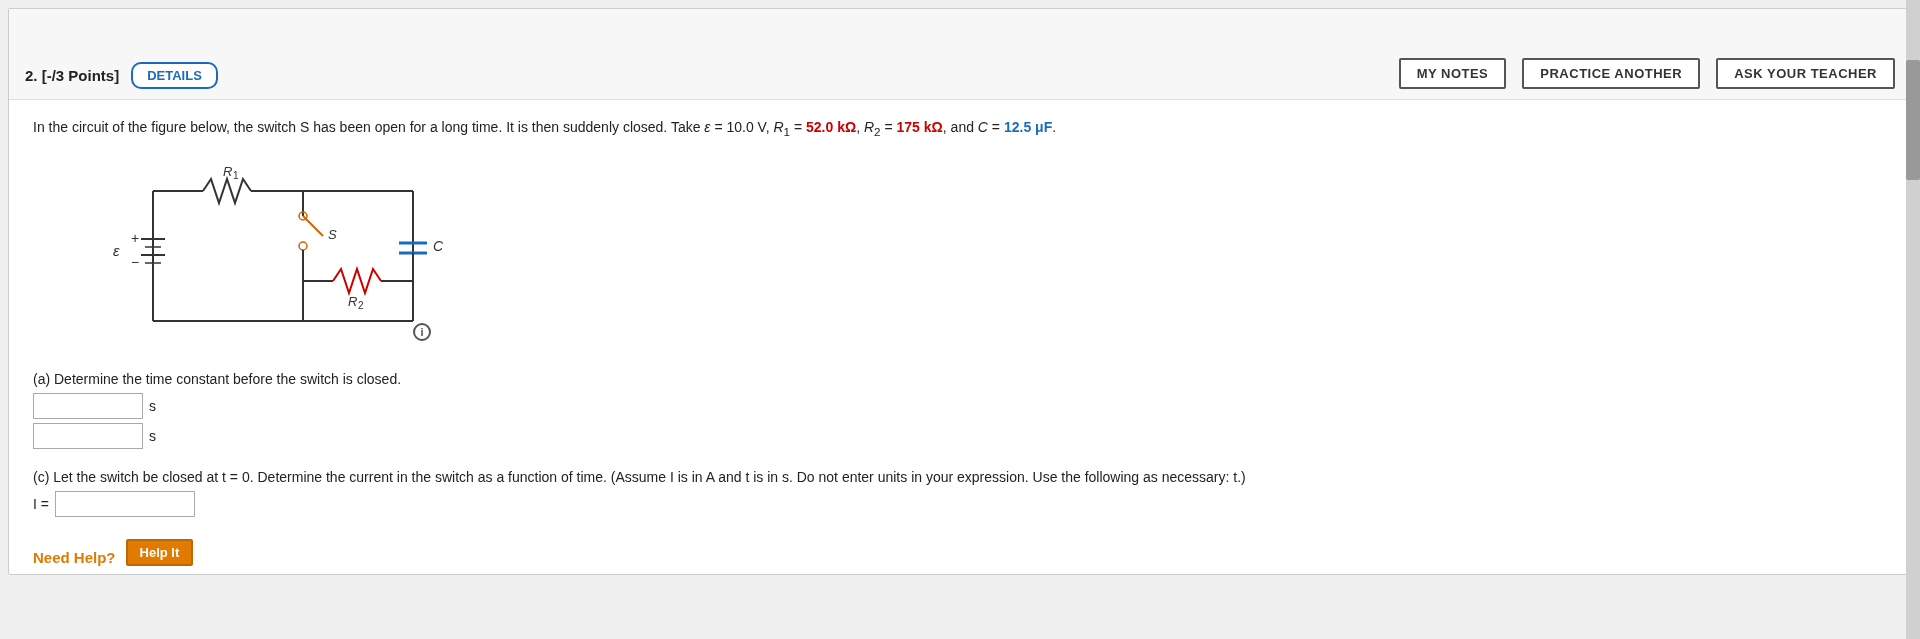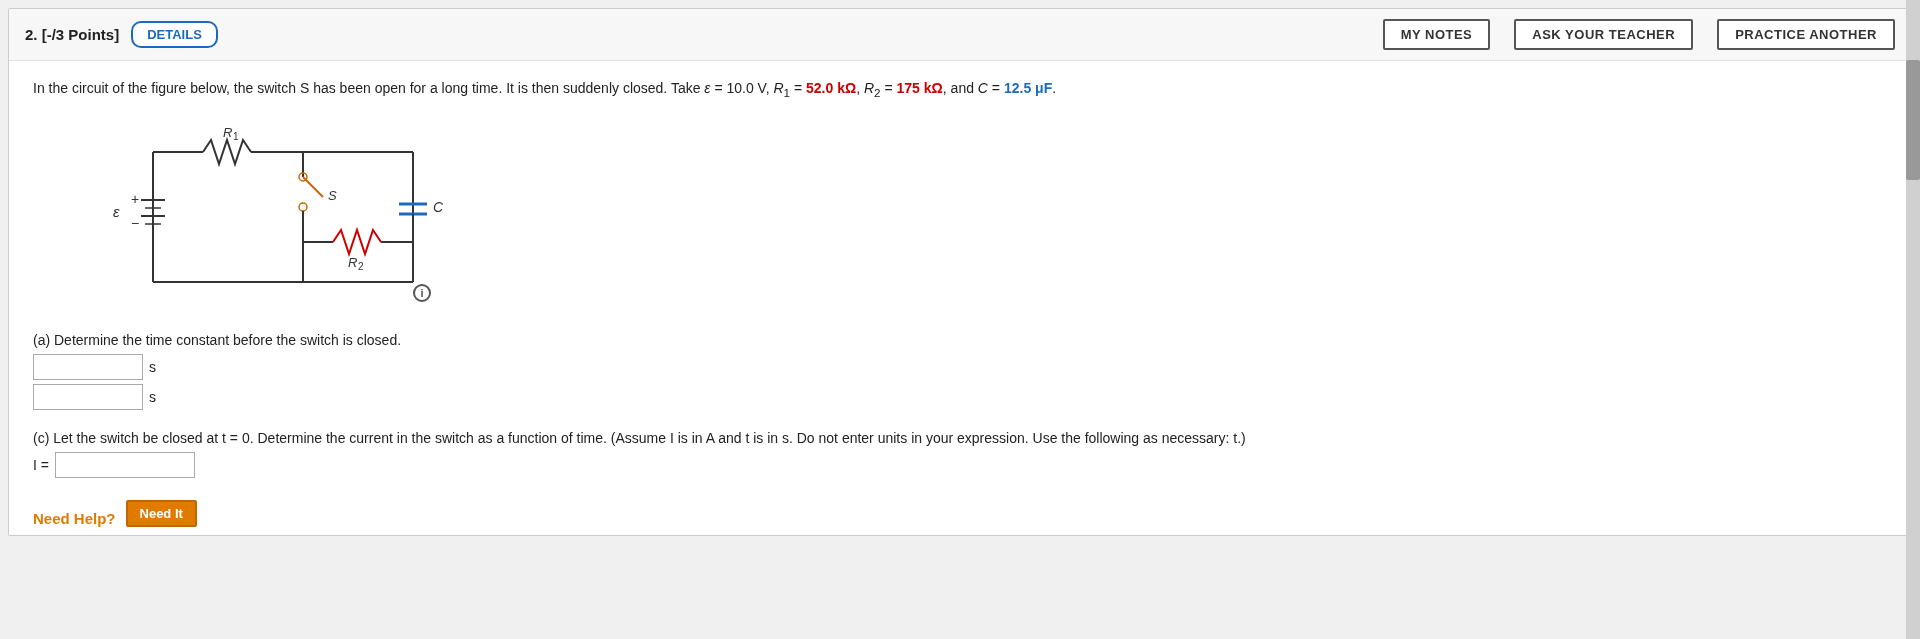--- a/index.html
+++ b/index.html
@@ -15,21 +15,21 @@
       min-height: 639px;
     }
     .card {
       background: #fff;
       border: 1px solid #ccc;
       border-radius: 2px;
       padding: 0;
     }
     .card-header {
       display: flex;
-      align-items: center;
+      align-items: flex-end;
       justify-content: space-between;
       padding: 10px 16px;
       border-bottom: 1px solid #e0e0e0;
       background: #f7f7f7;
     }
     .header-left {
       display: flex;
       align-items: center;
       gap: 12px;
     }
@@ -43,21 +43,22 @@
       color: #1a6bbf;
       background: #fff;
       padding: 4px 14px;
       font-size: 13px;
       font-weight: bold;
       cursor: pointer;
       border-radius: 10px;
     }
     .header-right {
       display: flex;
-      gap: 24px;
+      gap: 16px;
+      margin-top: 39px;
     }
     .action-btn {
       border: 2px solid #555;
       color: #333;
       background: #fff;
       padding: 6px 16px;
       font-size: 13px;
       font-weight: bold;
       cursor: pointer;
       border-radius: 2px;
@@ -169,22 +170,22 @@
 <div class="outer">
   <div class="card">
 
     <div class="card-header">
       <div class="header-left">
         <span class="points-label">2. [-/3 Points]</span>
         <button class="details-btn">DETAILS</button>
       </div>
       <div class="header-right">
         <button class="action-btn">MY NOTES</button>
+        <button class="action-btn">PRACTICE ANOTHER</button>
         <button class="action-btn">ASK YOUR TEACHER</button>
-        <button class="action-btn">PRACTICE ANOTHER</button>
       </div>
     </div>
 
     <div class="card-body">
 
       <div class="problem-text">
         In the circuit of the figure below, the switch S has been open for a long time. It is then suddenly closed. Take <em>ε</em> = 10.0 V, <em>R</em><sub>1</sub> = <span class="highlight-red">52.0 kΩ</span>, <em>R</em><sub>2</sub> = <span class="highlight-red">175 kΩ</span>, and <em>C</em> = <span class="highlight-blue">12.5 μF</span>.
       </div>
 
       <div class="circuit-area">
@@ -270,21 +271,21 @@
       </div>
 
       <div class="part-label">(c) Let the switch be closed at t = 0. Determine the current in the switch as a function of time. (Assume I is in A and t is in s. Do not enter units in your expression. Use the following as necessary: t.)</div>
       <div class="part-c-row">
         <span class="unit-label">I =</span>
         <input class="answer-input" type="text" style="width: 140px;">
       </div>
 
       <div class="need-help-row">
         <span class="need-help-text">Need Help?</span>
-        <button class="watch-it-btn">Need It</button>
+        <button class="watch-it-btn">Help It</button>
       </div>
     </div>
   </div>
 </div>
 
 <div class="scrollbar-track">
   <div class="scrollbar-thumb"></div>
 </div>
 
 </body></html>

